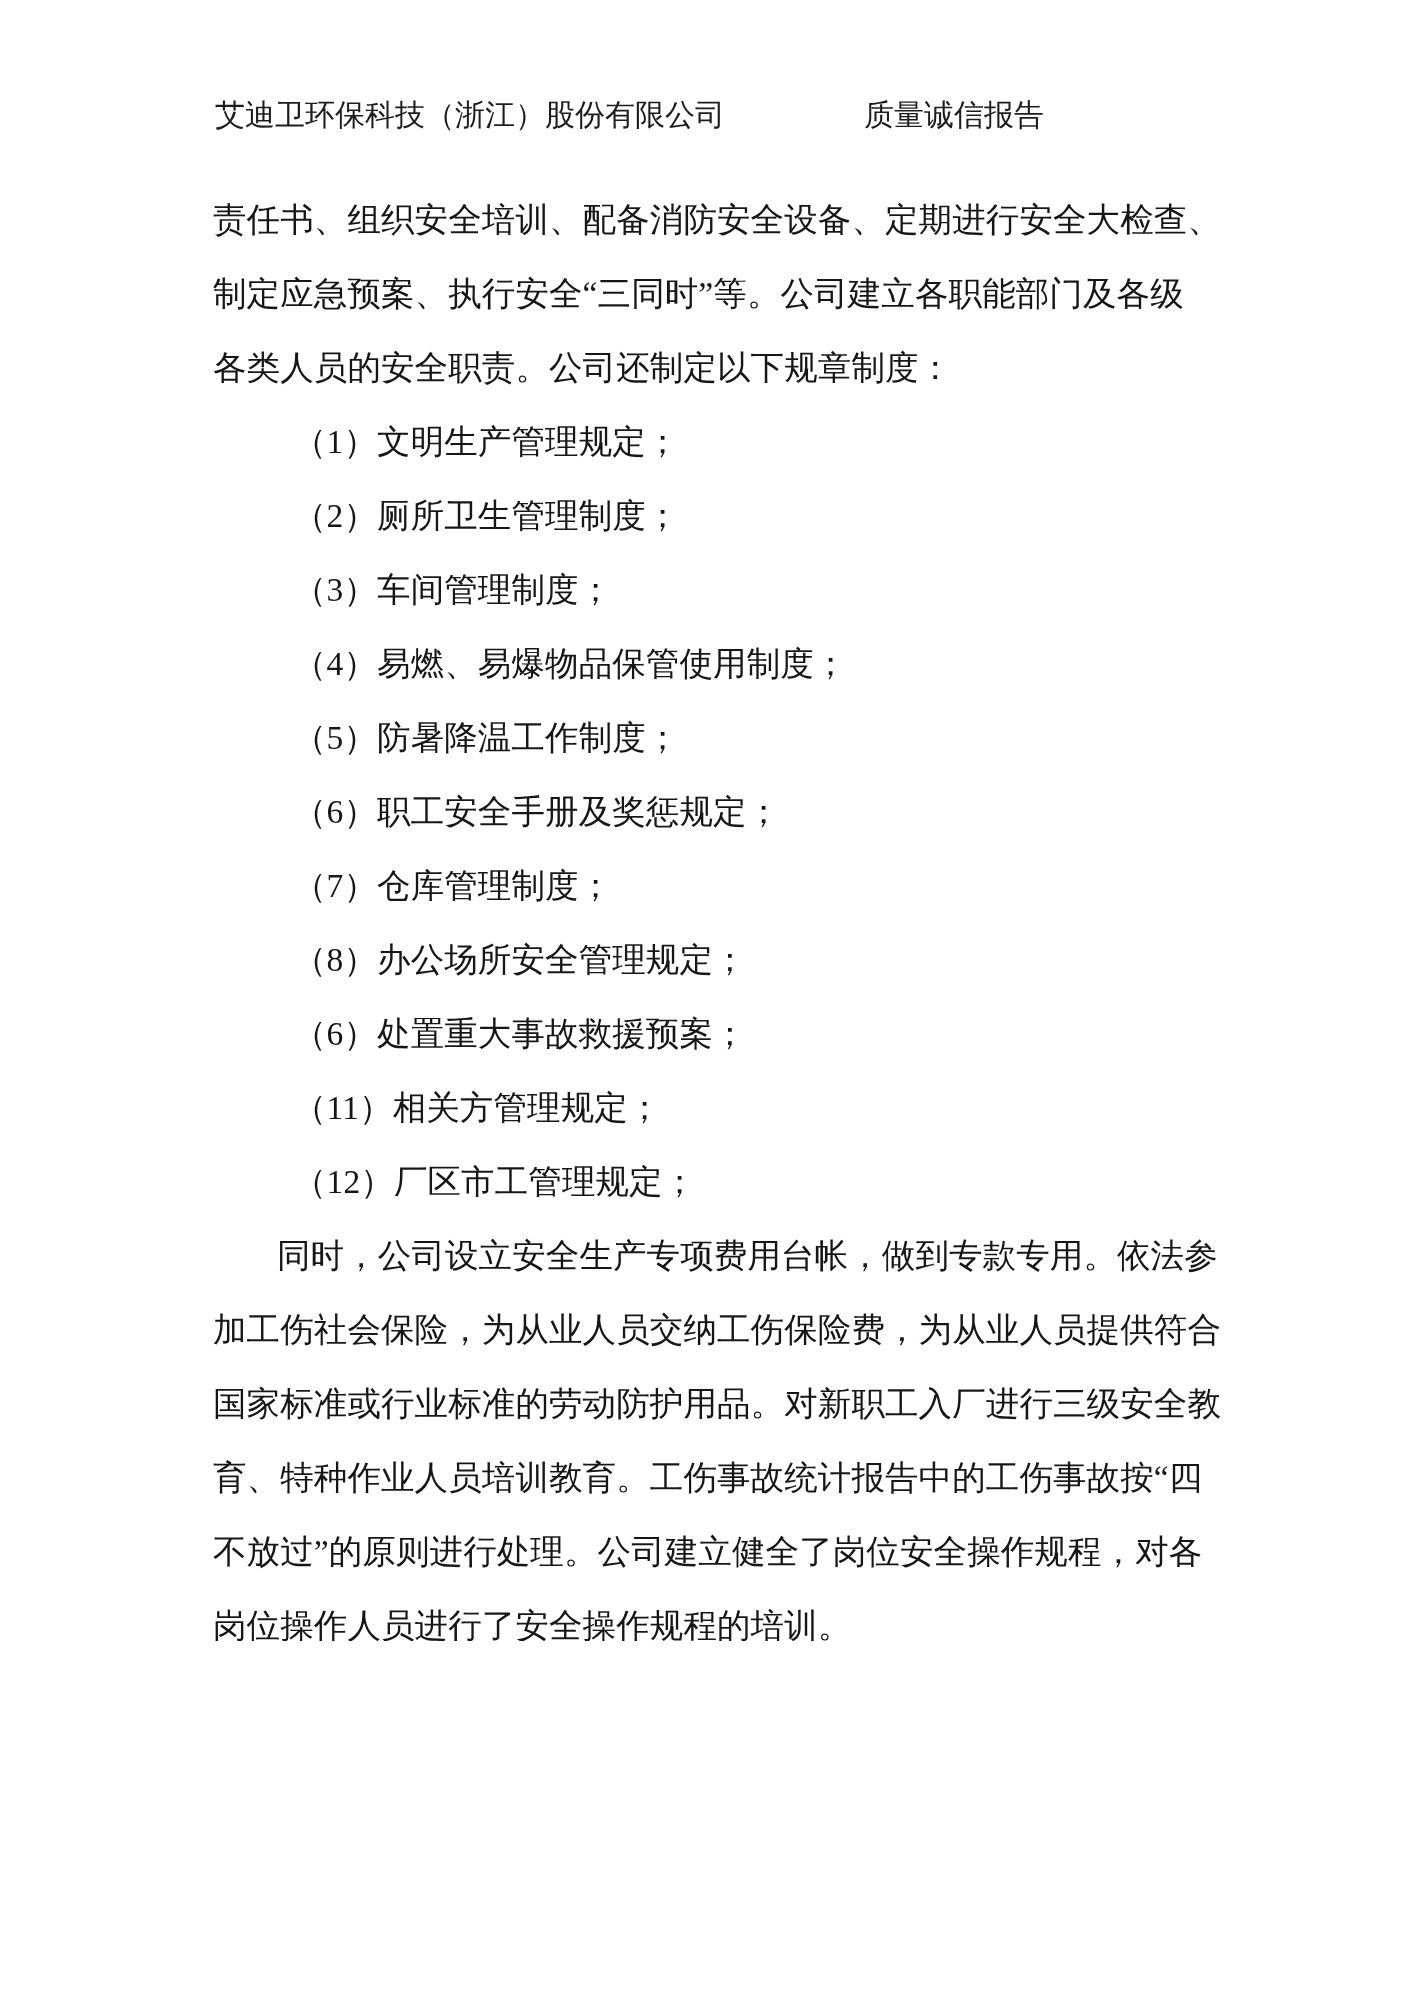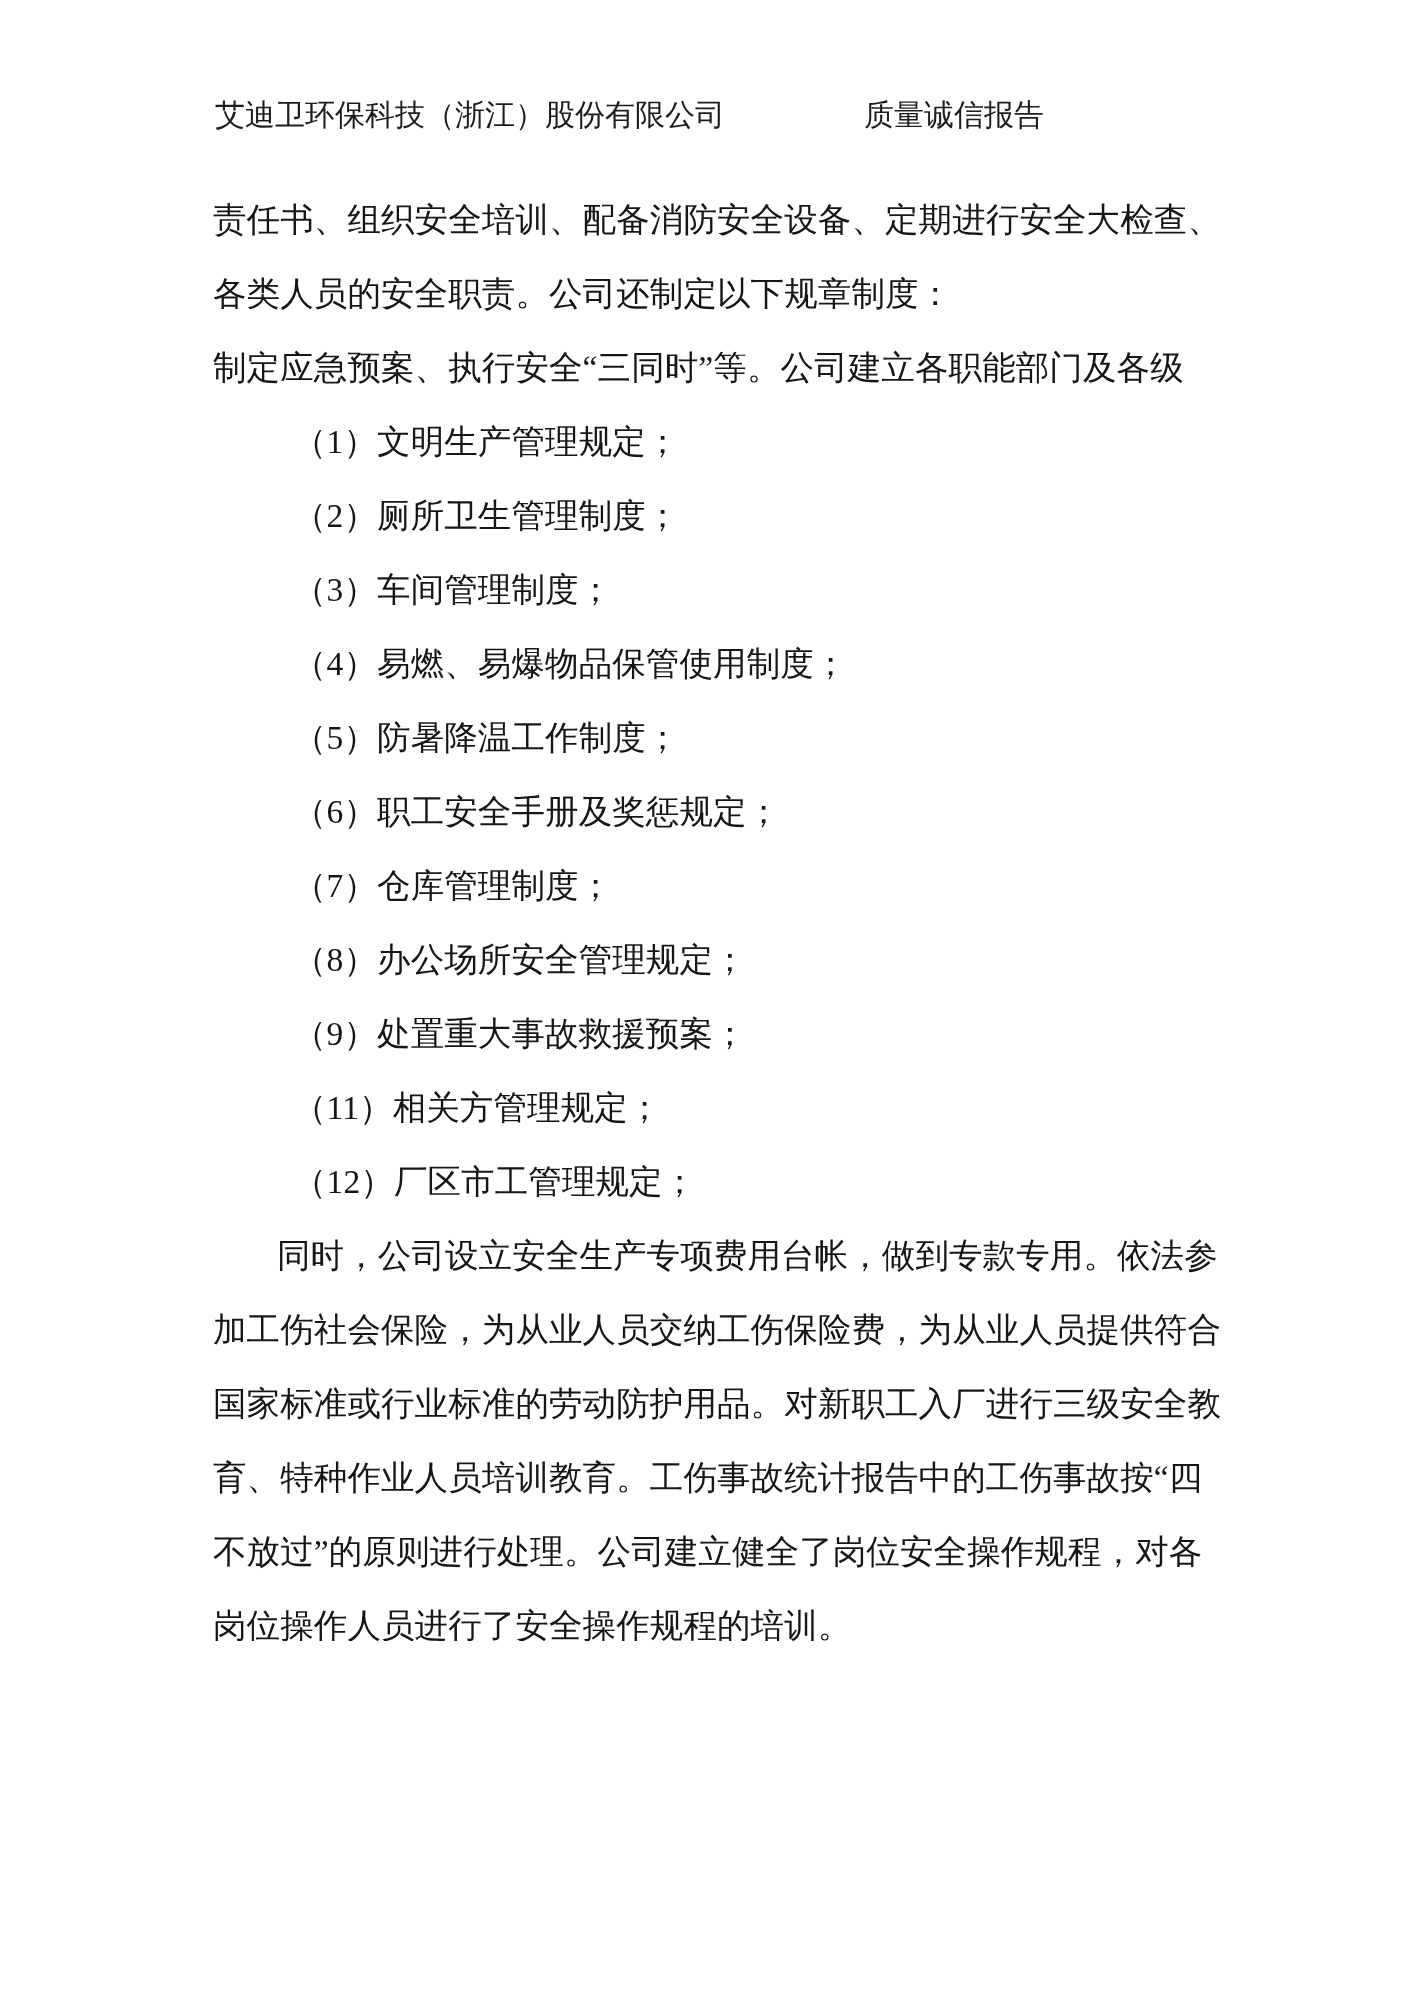--- a/index.html
+++ b/index.html
@@ -57,34 +57,34 @@
 
   <div class="header">
     <span>艾迪卫环保科技（浙江）股份有限公司</span>
     <span class="header-gap"></span>
     <span>质量诚信报告</span>
   </div>
 
   <div class="content">
     <div class="para1">
         <div class="line">责任书、组织安全培训、配备消防安全设备、定期进行安全大检查、</div>
+        <div class="line">制定应急预案、执行安全“三同时”等。公司建立各职能部门及各级</div>
         <div class="line">各类人员的安全职责。公司还制定以下规章制度：</div>
-        <div class="line">制定应急预案、执行安全“三同时”等。公司建立各职能部门及各级</div>
       </div>
 
     <div class="list">
         <div class="line">（1）文明生产管理规定；</div>
         <div class="line">（2）厕所卫生管理制度；</div>
         <div class="line">（3）车间管理制度；</div>
         <div class="line">（4）易燃、易爆物品保管使用制度；</div>
         <div class="line">（5）防暑降温工作制度；</div>
         <div class="line">（6）职工安全手册及奖惩规定；</div>
         <div class="line">（7）仓库管理制度；</div>
         <div class="line">（8）办公场所安全管理规定；</div>
-        <div class="line">（9）处置重大事故救援预案；</div>
+        <div class="line">（6）处置重大事故救援预案；</div>
         <div class="line">（11）相关方管理规定；</div>
         <div class="line">（12）厂区市工管理规定；</div>
       </div>
 
     <div class="para2">
         <div class="line">同时，公司设立安全生产专项费用台帐，做到专款专用。依法参</div>
         <div class="line">加工伤社会保险，为从业人员交纳工伤保险费，为从业人员提供符合</div>
         <div class="line">国家标准或行业标准的劳动防护用品。对新职工入厂进行三级安全教</div>
         <div class="line">育、特种作业人员培训教育。工伤事故统计报告中的工伤事故按“四</div>
         <div class="line">不放过”的原则进行处理。公司建立健全了岗位安全操作规程，对各</div>

